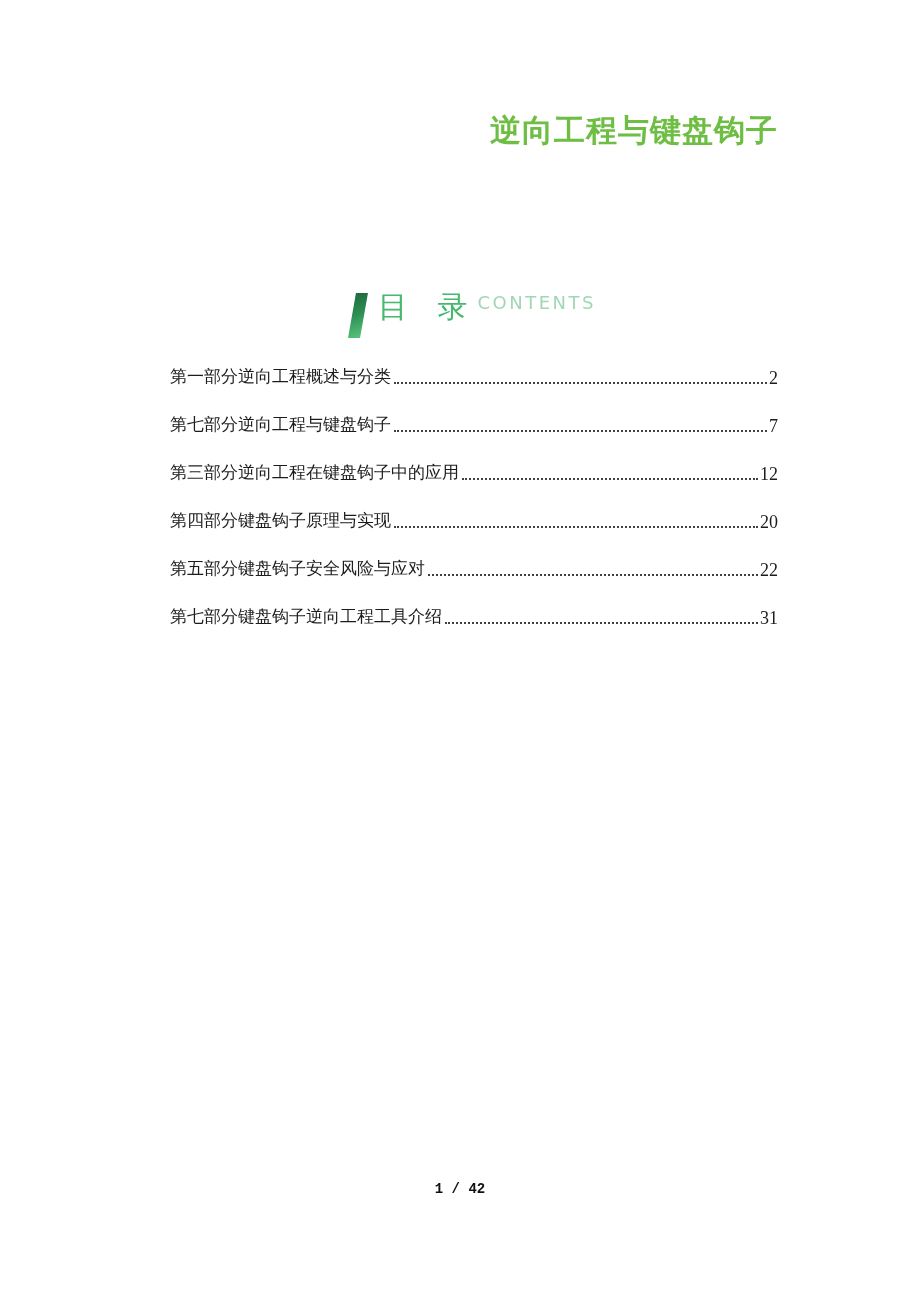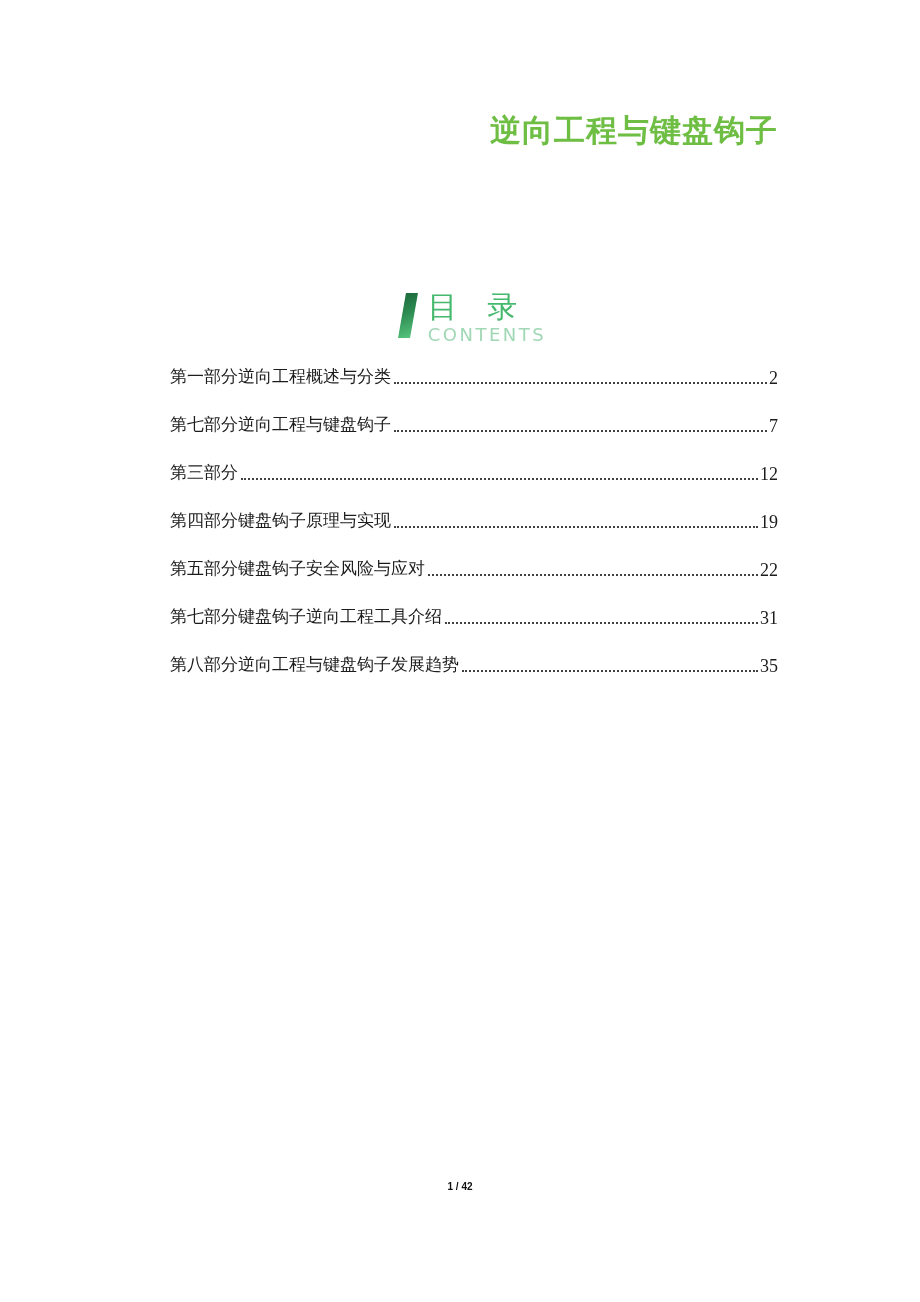--- a/index.html
+++ b/index.html
@@ -26,21 +26,21 @@
     display:flex; justify-content:center; align-items:flex-start; gap:14px;
   }
   .toc-slash {
     width:12px; height:45px; margin-top:2px;
     transform:skewX(-10deg);
     background:linear-gradient(160deg,
       var(--slash-dark,#1D6B3D) 0%,
       #2E8C52 45%,
       var(--slash-light,#57C47D) 100%);
   }
-  .toc-head-text { display:flex; flex-direction:column; align-items:flex-start; }
+  .toc-head-text { display:flex; flex-direction:row; align-items:flex-start; }
   .toc-head-cn {
     font-family:"DejaVu Sans","Liberation Sans",sans-serif;
     font-size:30px; line-height:1.05; font-weight:500;
     letter-spacing:10px;
     color:var(--toc-green,#46B96E);
   }
   .toc-head-en {
     font-family:"DejaVu Sans","Liberation Sans",sans-serif;
     font-size:18px; line-height:1; margin-top:3px;
     letter-spacing:2.5px;
@@ -65,23 +65,23 @@
   }
   .toc-page {
     white-space:nowrap; font-size:18px; line-height:20px;
     font-family:"Liberation Serif","DejaVu Serif",serif;
   }
 
   
   .page-footer {
     position:absolute; top:1181px; left:0; right:0;
     text-align:center;
-    font-weight:bold; font-size:10px;
+    font-weight:bold; font-size:14px;
     color:#111111;
-    font-family:Liberation Sans, sans-serif;
+    font-family:Liberation Mono, monospace;
   }
 </style>
 </head>
 <body>
 
 <div class="page">
 
   <h1 class="doc-title">逆向工程与键盘钩子</h1>
 
   <div class="toc-header">
@@ -102,49 +102,44 @@
 
   <div class="toc-row">
     <span class="toc-part">第七部分</span>
     <span class="toc-title">逆向工程与键盘钩子</span>
     <span class="toc-dots"></span>
     <span class="toc-page">7</span>
   </div>
 
   <div class="toc-row">
     <span class="toc-part">第三部分</span>
+    <span class="toc-title">逆向工程在键盘钩子中的应用</span>
     <span class="toc-dots"></span>
     <span class="toc-page">12</span>
   </div>
 
   <div class="toc-row">
     <span class="toc-part">第四部分</span>
     <span class="toc-title">键盘钩子原理与实现</span>
     <span class="toc-dots"></span>
-    <span class="toc-page">19</span>
+    <span class="toc-page">20</span>
   </div>
 
   <div class="toc-row">
     <span class="toc-part">第五部分</span>
     <span class="toc-title">键盘钩子安全风险与应对</span>
     <span class="toc-dots"></span>
     <span class="toc-page">22</span>
   </div>
 
 
   <div class="toc-row">
     <span class="toc-part">第七部分</span>
     <span class="toc-title">键盘钩子逆向工程工具介绍</span>
     <span class="toc-dots"></span>
     <span class="toc-page">31</span>
   </div>
 
-  <div class="toc-row">
-    <span class="toc-part">第八部分</span>
-    <span class="toc-title">逆向工程与键盘钩子发展趋势</span>
-    <span class="toc-dots"></span>
-    <span class="toc-page">35</span>
-  </div>
 </div>
 
   <div class="page-footer">1 / 42</div>
 
 </div>
 
 </body></html>

